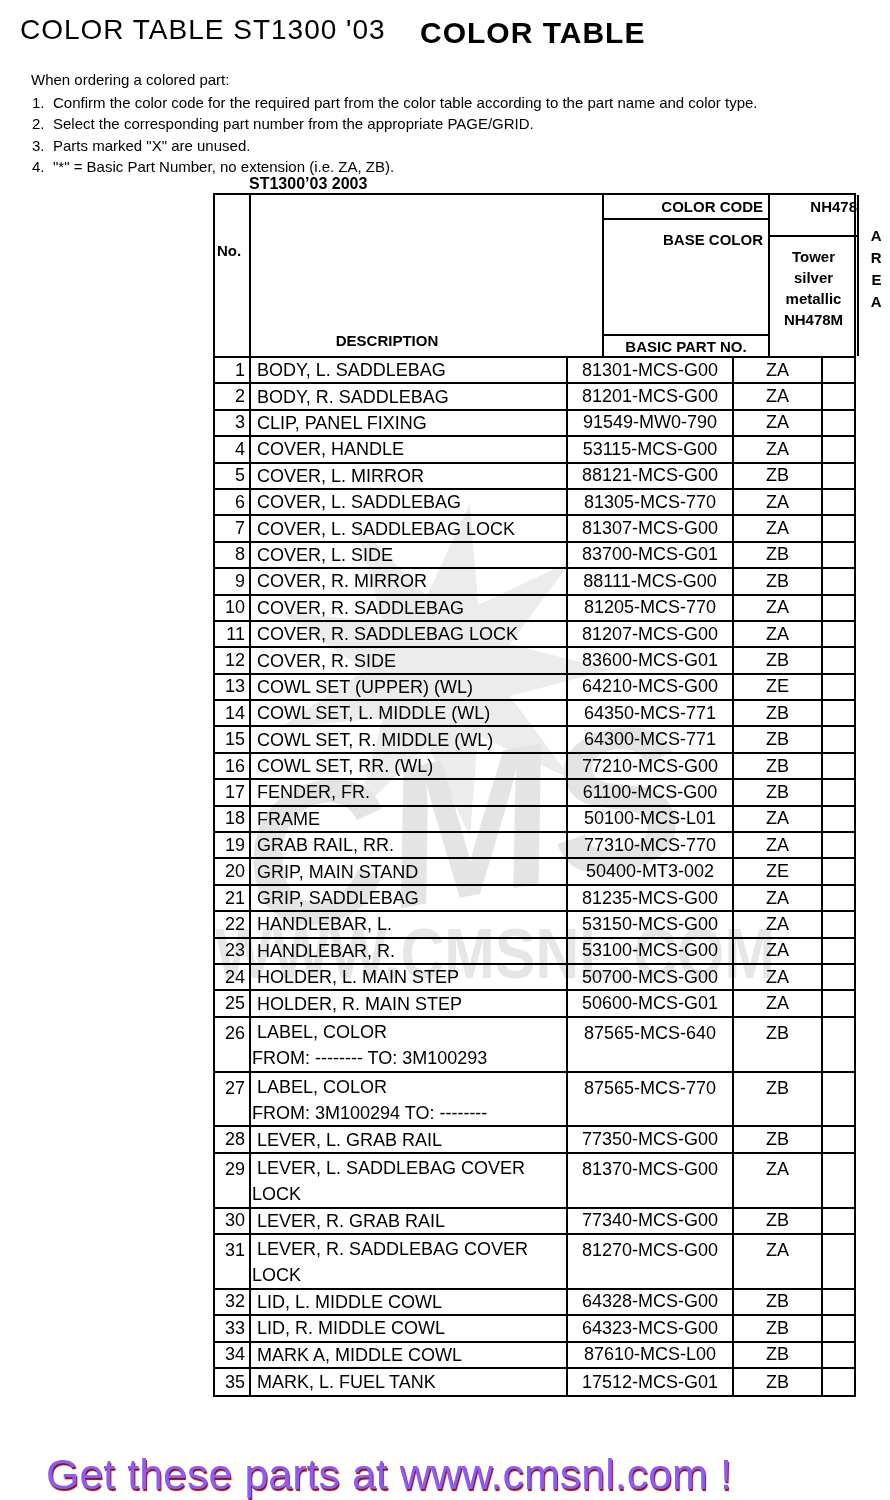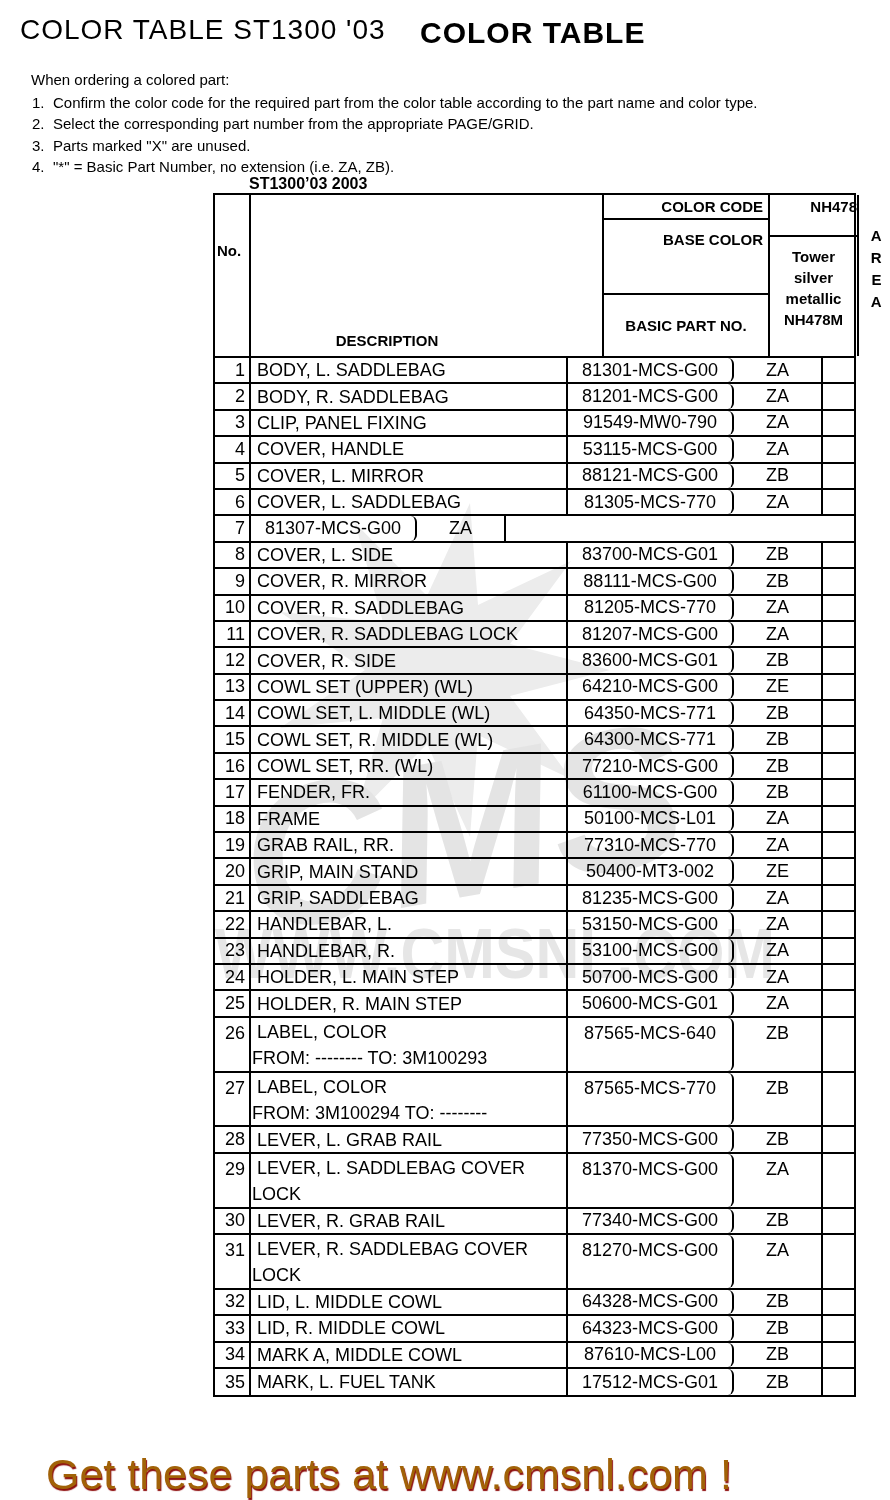--- a/index.html
+++ b/index.html
@@ -41,50 +41,50 @@
     width:36px; flex:0 0 36px; border-right:2px solid #000;
     display:flex; align-items:center; padding-left:2px; padding-bottom:50px;
   }
   .h-desc {
     width:317px; flex:0 0 317px; border-right:2px solid #000;
     display:flex; align-items:flex-end; justify-content:center;
     padding-bottom:7px; padding-right:115px;margin-left:36px;
   }
   .h-mid { width:166px; flex:0 0 166px; border-right:2px solid #000; display:flex; flex-direction:column; }
   .h-colorcode { height:25px; border-bottom:2px solid #000; text-align:right; padding-right:5px; line-height:23px; }
-  .h-basecolor { height:75px; border-bottom:2px solid #000; text-align:right; padding-right:5px; padding-top:11px; }
+  .h-basecolor { height:116px; border-bottom:2px solid #000; text-align:right; padding-right:5px; padding-top:11px; }
   .h-basicpart { flex:1; display:flex; align-items:center; justify-content:center; }
   .h-code { width:89px; flex:0 0 89px; border-right:2px solid #000; display:flex; flex-direction:column; }
   .h-codeval { height:42px; border-bottom:2px solid #000; text-align:right; line-height:23px; }
   .h-colorname { flex:1; text-align:center; padding:9px 10px 0 10px; line-height:21px; }
   .h-area {
     width:31px; flex:0 0 31px; display:flex; justify-content:center;
     padding-top:30px; line-height:22px; text-align:right;
   }
   .h-area .vword { width:14px; word-break:break-all; }
 
   
   .trow { display:flex; border-bottom:2px solid #000; height:26.4px; font-size:18px; background:transparent; }
   .trow.double { height:54.8px; }
   .trow:last-child { border-bottom:none; }
   .c { border-right:2px solid #000; display:flex; align-items:center; overflow:hidden; }
   .c.no   { width:36px;  flex:0 0 36px;  justify-content:flex-end; padding-right:4px; }
   .c.desc { width:317px; flex:0 0 317px; flex-direction:column; align-items:flex-start; justify-content:center; padding-left:6px; }
-  .c.part { width:166px; flex:0 0 166px; justify-content:center;border-radius:6px; }
+  .c.part { width:166px; flex:0 0 166px; justify-content:center; }
   .c.code { width:89px;  flex:0 0 89px;  justify-content:center; }
   .c.area { width:31px;  flex:0 0 31px;  border-right:none; }
   .c .l { line-height:26px; white-space:nowrap; }
   .trow.double .c { align-items:flex-start; padding-top:3px; line-height:24px; }
   .trow.double .c.desc { justify-content:flex-start; padding-top:1px; }
   .trow.double .l2 { margin-left:-5px; }
 
   
   .promo {
     position:absolute; left:46px; top:1450px; z-index:3;
-    font-size:43px; color:#a16207; white-space:nowrap;
+    font-size:43px; color:#8b5cf6; white-space:nowrap;
     text-shadow:1px 2px 1px #8e0e0e;
   }
 </style>
 </head>
 <body>
 
 <div class="page">
 
   <div class="watermark">
     <svg width="680" height="520" viewBox="0 0 680 520" xmlns="http://www.w3.org/2000/svg">
@@ -192,20 +192,23 @@
     <div class="c desc">
       <div class="l l1">COVER, L. SADDLEBAG</div>
     </div>
     <div class="c part">81305-MCS-770</div>
     <div class="c code">ZA</div>
     <div class="c area"></div>
   </div>
 
   <div class="trow">
     <div class="c no">7</div>
+    <div class="c desc">
+      <div class="l l1">COVER, L. SADDLEBAG LOCK</div>
+    </div>
     <div class="c part">81307-MCS-G00</div>
     <div class="c code">ZA</div>
     <div class="c area"></div>
   </div>
 
   <div class="trow">
     <div class="c no">8</div>
     <div class="c desc">
       <div class="l l1">COVER, L. SIDE</div>
     </div>

